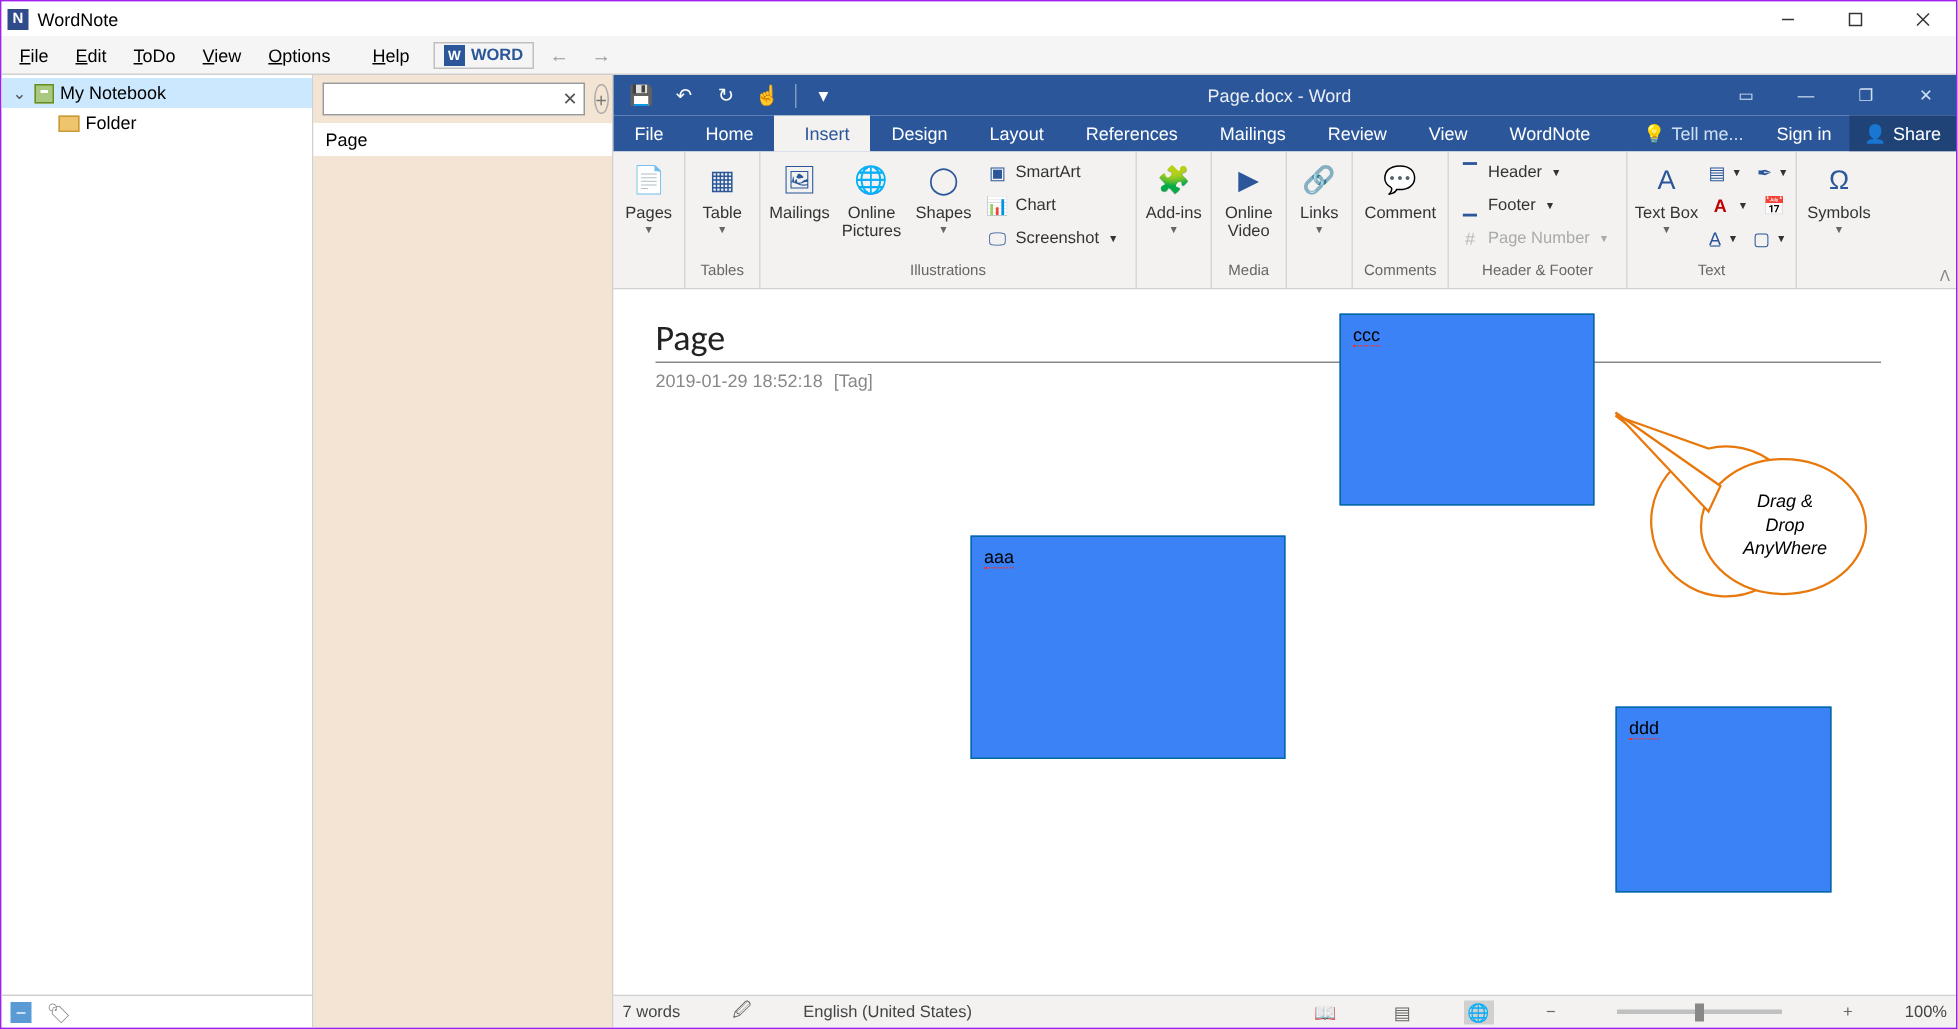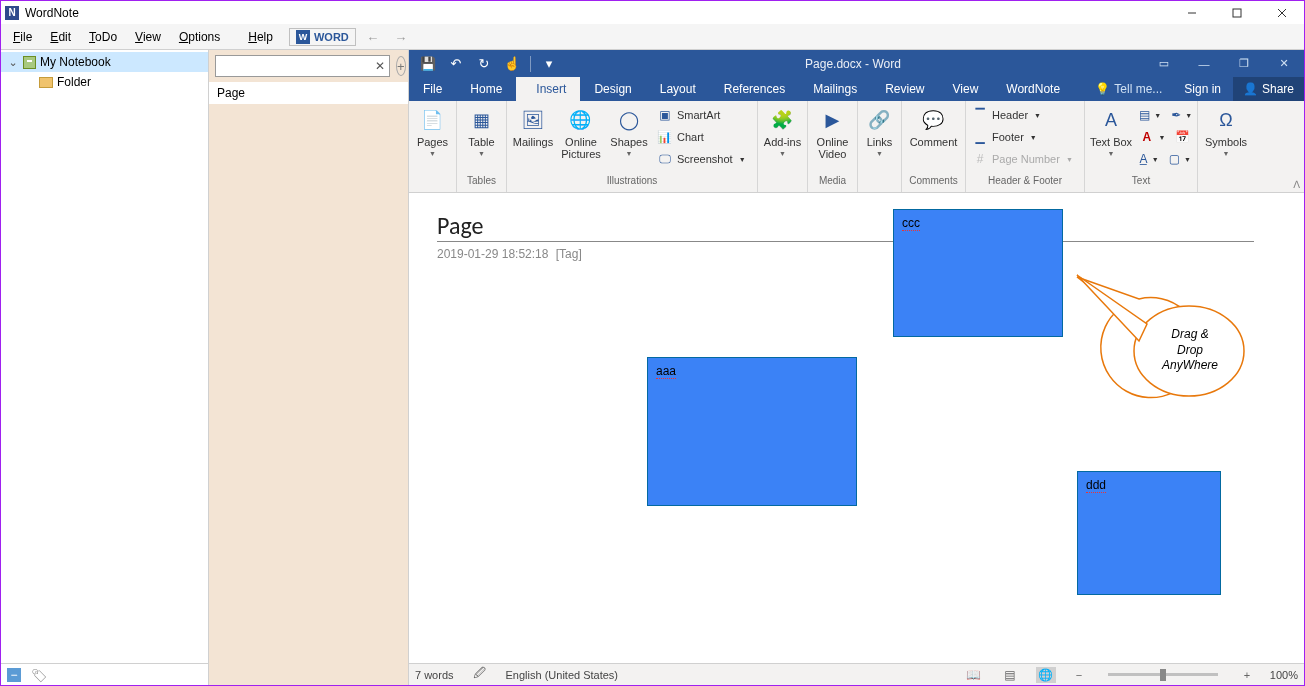--- a/index.html
+++ b/index.html
@@ -91,21 +91,21 @@
 .titleline { position:absolute; left:28px; right:50px; top:48px; height:1px; background:#888;}
 .pagemeta { position: absolute; left: 28px; top: 54px; font-size: 12px; color: #888; }
 .pagemeta .tagl { margin-left:4px;text-align:right;}
 .textbox { position: absolute; border: 1px solid #0369a1; background: #3b82f6; font-size: 12px; padding: 6px 8px; font-family: Calibri, sans-serif; }
 .textbox .txt { border-bottom: 1px dotted #e33; display:inline-block;}
 .callout { position:absolute; }
 .callout svg { overflow:visible; }
 .callout .txt { position:absolute; text-align:center; font-size:12px; line-height:1.3;}
 
 
-.statusbar { height: 22px; background: #f3f2f1; border-top: 1px solid #d0d0d0; display: flex; align-items: center; font-size: 11px; color: #444; padding: 0 6px; gap: 16px;}
+.statusbar { height: 22px; background: #f3f2f1; border-top: 1px solid #d0d0d0; display: flex; align-items: center; font-size: 11px; color: #444; padding: 0 6px; gap: 31px;}
 .statusbar .spacer { flex:1;}
 .statusbar .sicon { width:20px; height:16px; display:flex; align-items:center; justify-content:center; color:#666; font-size:12px;}
 .statusbar .sicon.active { background:#d0d0d0;}
 .zoomslider { width:110px; height:3px; background:#c0c0c0; position:relative; margin:0 6px;}
 .zoomslider .thumb { position:absolute; top:-4px; left:50%; width:6px; height:12px; background:#888; transform:translateX(-50%);}
 .zminus, .zplus { width:14px; text-align:center; color:#666;}
 </style>
 </head>
 <body>
 

